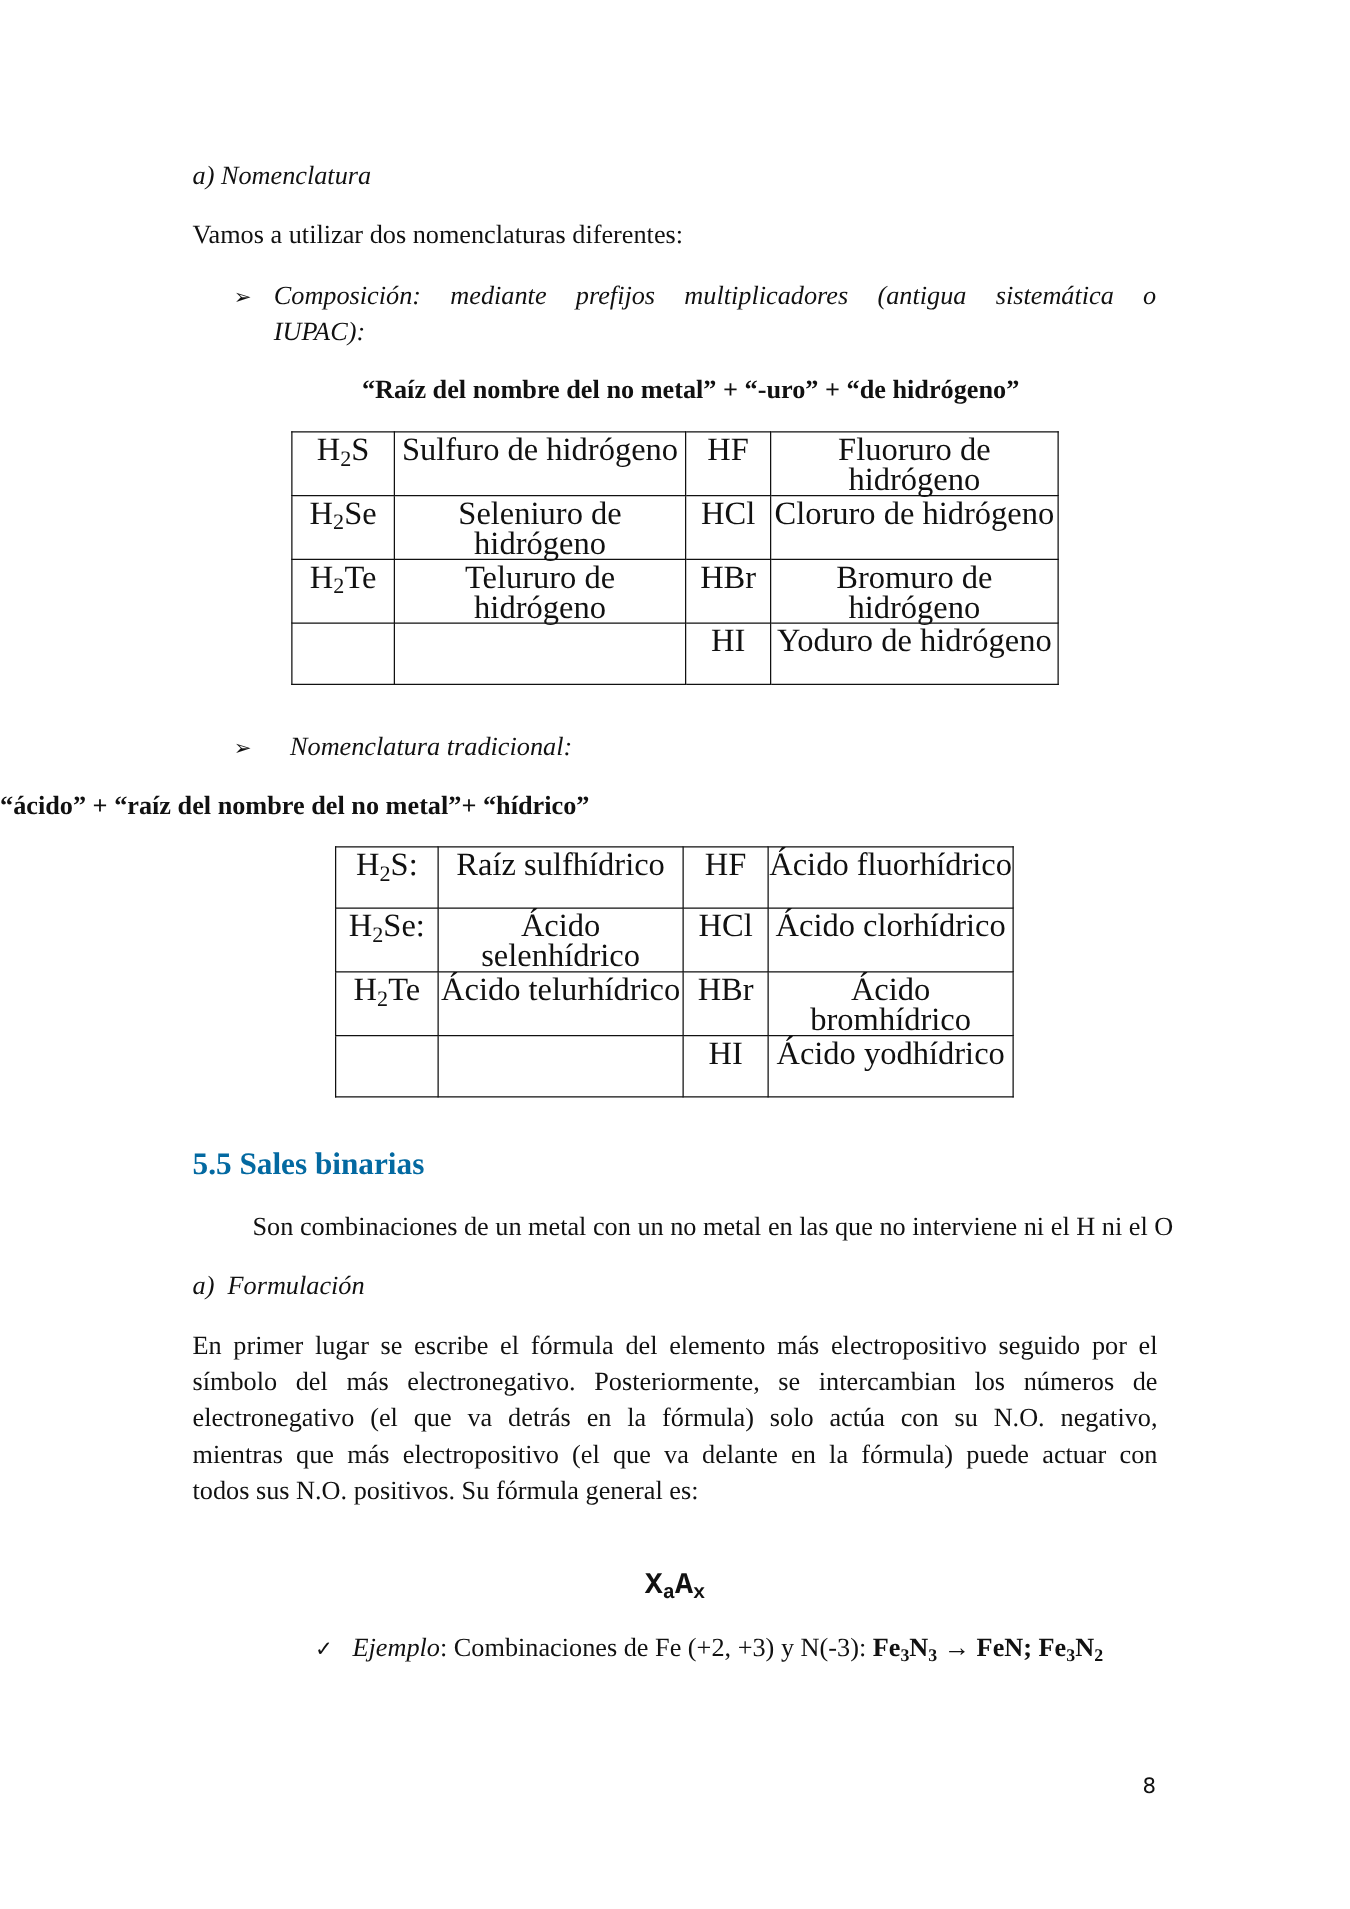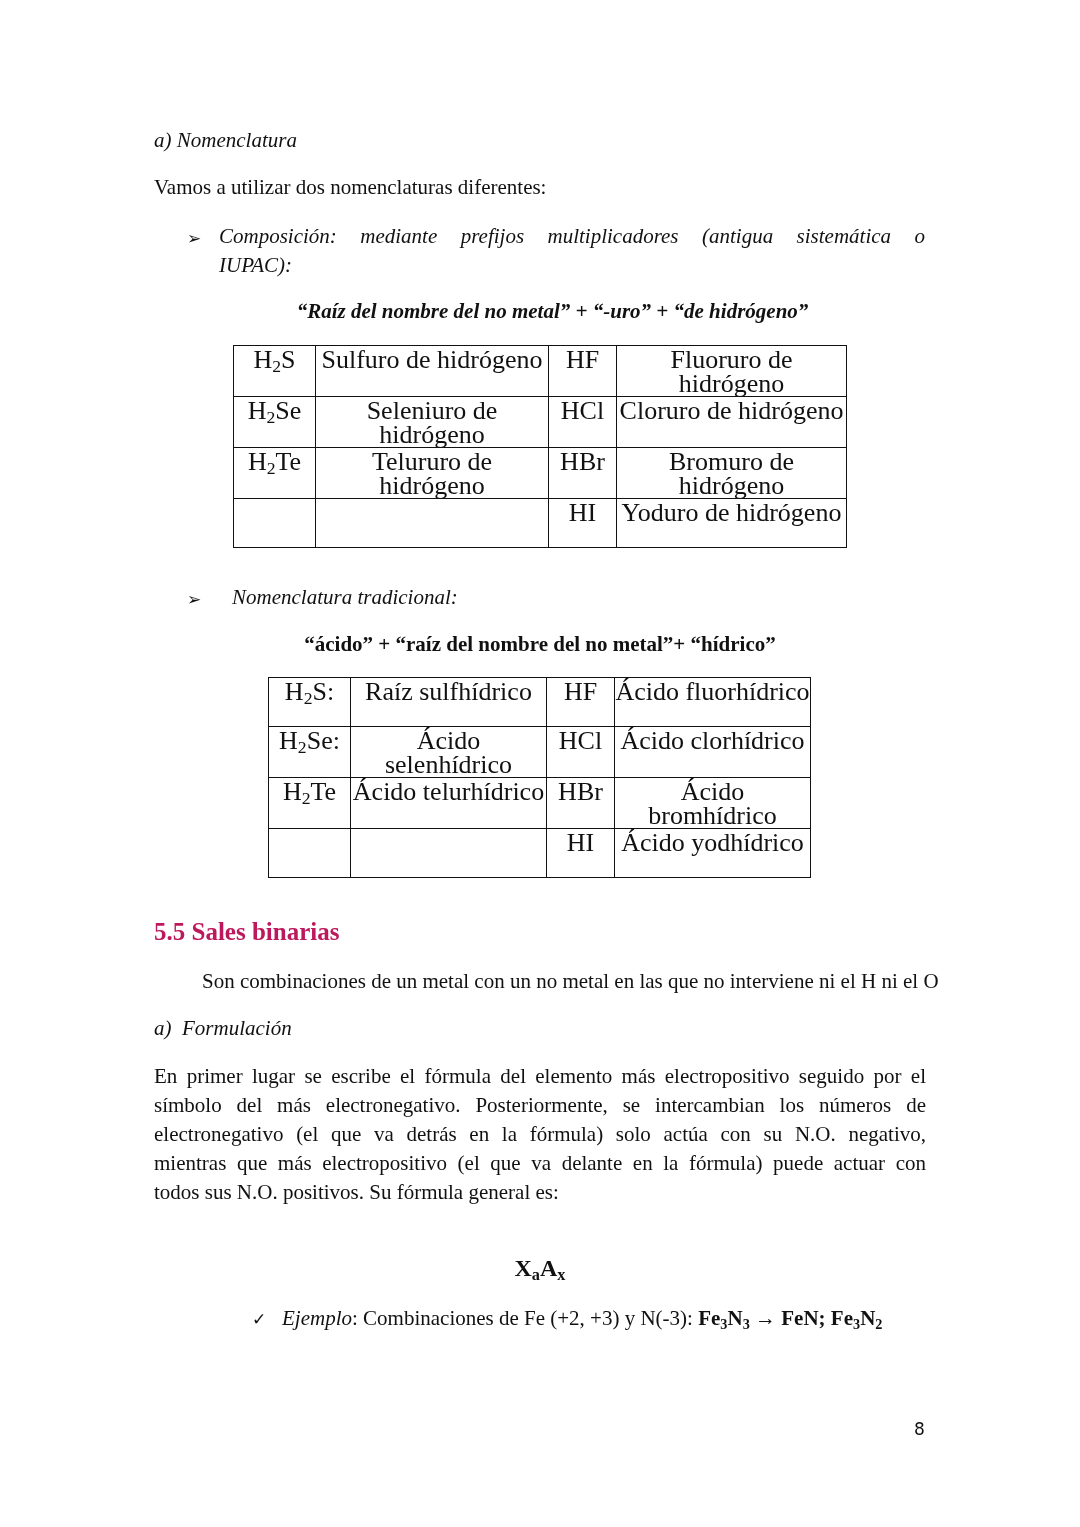--- a/index.html
+++ b/index.html
@@ -6,37 +6,37 @@
   body { width: 1080px; height: 1527px; position: relative; overflow: hidden;
          font-family: "Liberation Serif", serif; color: #111; font-size: 21px; }
   .abs { position: absolute; }
   .bi { font-weight: normal; font-style: italic; }
   .b { font-weight: bold; }
   .i { font-style: italic; }
   .bullet-arrow { font-family: "DejaVu Sans", sans-serif; font-size: 17px; }
   table.chem { position: absolute; border-collapse: collapse; }
   table.chem td { border: 1.5px solid #111; height: 46px; vertical-align: top;
                   text-align: center; padding: 0; padding-top: 2px; font-size: 26px; line-height: 24px; }
-  .heading-blue { color: #be185d; font-weight: bold; font-size: 25px; }
+  .heading-blue { color: #0369a1; font-weight: bold; font-size: 25px; }
   .justify { text-align: justify; text-align-last: left; line-height: 29px; }
   .page-num { font-family: "DejaVu Sans", sans-serif; font-size: 17px; }
   sub { font-size: 0.68em; vertical-align: -0.25em; line-height: 0; }
 </style>
 </head>
 <body>
 
 <div class="abs bi" style="left:154px; top:128px;">a) Nomenclatura</div>
 
 <div class="abs" style="left:154px; top:175px;">Vamos a utilizar dos nomenclaturas diferentes:</div>
 
 <div class="abs bullet-arrow" style="left:187px; top:228px;">➢</div>
 <div class="abs bi" style="left:219px; top:224px; width:706px; text-align:justify; text-align-last:justify;">Composición: mediante prefijos multiplicadores (antigua sistemática o</div>
 <div class="abs" style="left:219px; top:253px;"><span class="bi">IUPAC)</span><span class="i">:</span></div>
 
-<div class="abs b" style="left:0; width:1080px; top:299px; text-align:center; padding-left:25px; box-sizing:border-box;font-style:italic;">“Raíz del nombre del no metal” + “-uro” + “de hidrógeno”</div>
+<div class="abs b" style="left:0; width:1080px; top:299px; text-align:center; padding-left:25px; box-sizing:border-box;">“Raíz del nombre del no metal” + “-uro” + “de hidrógeno”</div>
 
 <table class="chem" style="left:233px; top:345px;">
   <colgroup>
       <col style="width:82px">
       <col style="width:233px">
       <col style="width:68px">
       <col style="width:230px">
     </colgroup>
   <tbody>
       <tr>
@@ -62,21 +62,21 @@
     <td></td>
     <td>HI</td>
     <td>Yoduro de hidrógeno</td>
   </tr>
 </tbody>
   </table>
 
 <div class="abs bullet-arrow" style="left:187px; top:589px;">➢</div>
 <div class="abs" style="left:232px; top:585px;"><span class="bi">Nomenclatura tradicional</span><span class="i">:</span></div>
 
-<div class="abs b" style="left:0; width:1080px; top:632px; text-align:center;">“ácido” + “raíz del nombre del no metal”+ “hídrico”</div>
+<div class="abs b" style="left:0; width:1080px; top:632px; text-align:left;">“ácido” + “raíz del nombre del no metal”+ “hídrico”</div>
 
 <table class="chem" style="left:268px; top:677px;">
   <colgroup>
       <col style="width:82px">
       <col style="width:196px">
       <col style="width:68px">
       <col style="width:196px">
     </colgroup>
   <tbody>
       <tr>
@@ -113,20 +113,20 @@
 <div class="abs" style="left:154px; top:1016px;"><span class="bi">a)</span>&nbsp;&nbsp;<span class="bi">Formulación</span></div>
 
 <div class="abs" style="left:154px; top:1062px; width:772px;">
   <div class="justify" style="text-align-last:justify;">En primer lugar se escribe el fórmula del elemento más electropositivo seguido por el</div>
   <div class="justify" style="text-align-last:justify;">símbolo del más electronegativo. Posteriormente, se intercambian los números de</div>
   <div class="justify" style="text-align-last:justify;">electronegativo (el que va detrás en la fórmula) solo actúa con su N.O. negativo,</div>
   <div class="justify" style="text-align-last:justify;">mientras que más electropositivo (el que va delante en la fórmula) puede actuar con</div>
   <div class="justify">todos sus N.O. positivos. Su fórmula general es:</div>
 </div>
 
-<div class="abs b" style="left:0; width:1080px; top:1255px; text-align:center; font-size:24px;"><span>X</span><sub>a</sub><span>A</span><sub>x</sub></div>
+<div class="abs b" style="left:0; width:1080px; top:1255px; text-align:center; font-size:24px;font-family:Liberation Mono, monospace;"><span>X</span><sub>a</sub><span>A</span><sub>x</sub></div>
 
 <div class="abs" style="left:252px; top:1306px; white-space:nowrap;text-align:center;">
   <span style="font-family:'DejaVu Sans', sans-serif; font-size:17px;">✓</span>&nbsp;&nbsp;
   <span class="i">Ejemplo</span><span>: Combinaciones de Fe (+2, +3) y N(-3): </span><span class="b"><span>Fe</span><sub>3</sub><span>N</span><sub>3</sub></span><span> → </span><span class="b">FeN; </span><span class="b"><span>Fe</span><sub>3</sub><span>N</span><sub>2</sub></span>
 </div>
 
 <div class="abs page-num" style="left:914px; top:1419px;">8</div>
 
 </body></html>

